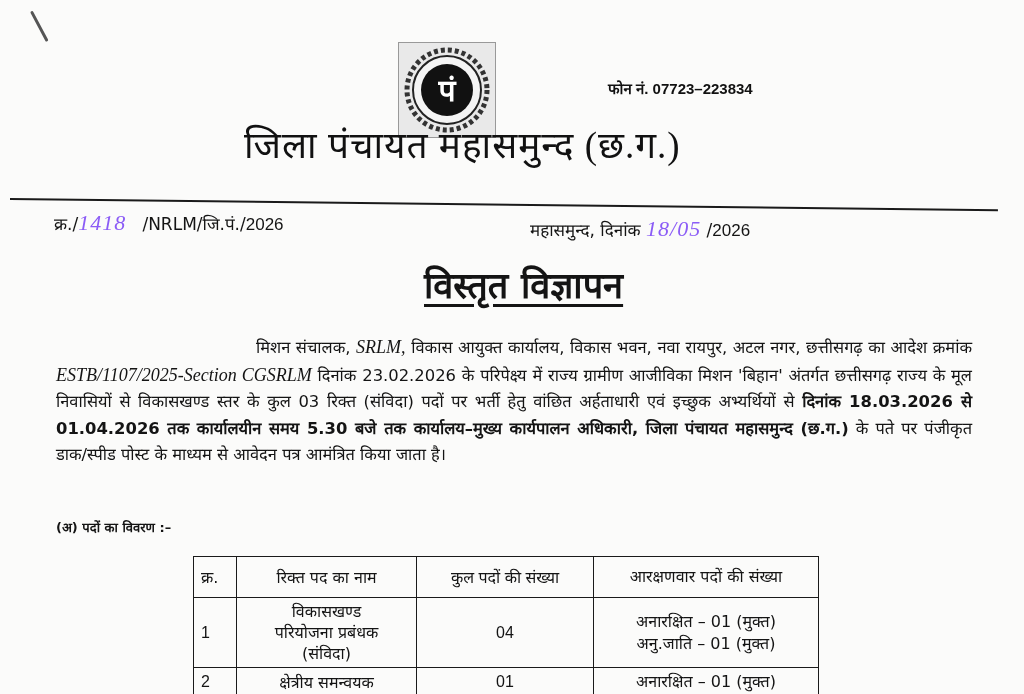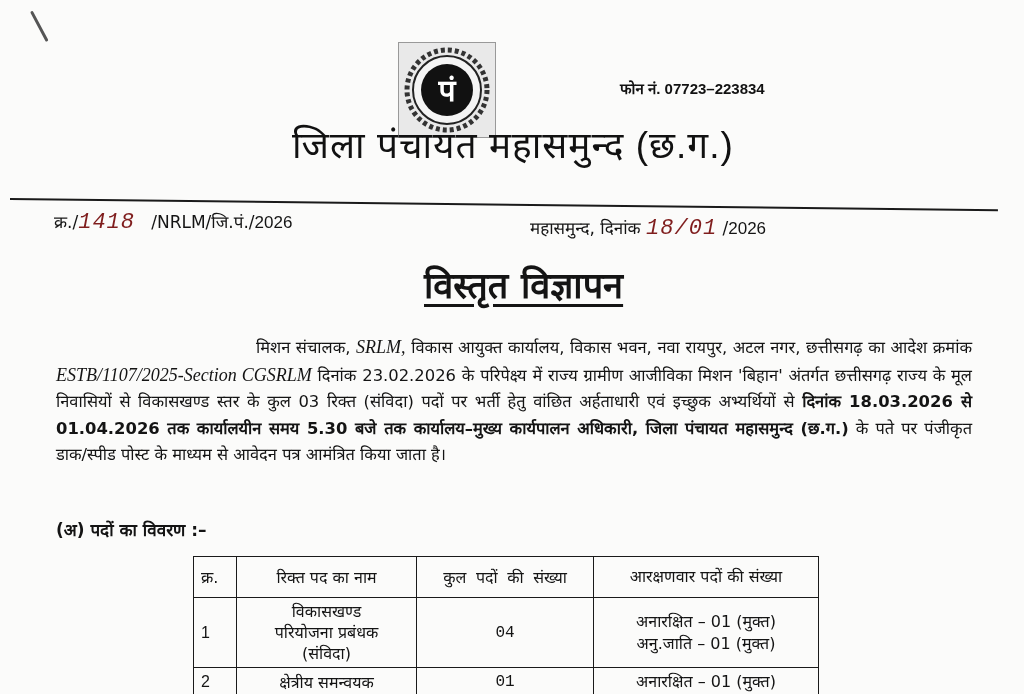--- a/index.html
+++ b/index.html
@@ -17,74 +17,74 @@
     border-radius: 2px;
   }
   .logo {
     position: absolute; left: 398px; top: 42px; width: 96px; height: 94px;
     border: 1px solid #999; background: #e9e9e9;
   }
   .logo svg { width: 100%; height: 100%; display: block; }
   .contact {
     position: absolute; left: 606px; top: 78px;
     font-family: "Liberation Sans", sans-serif; font-weight: bold;
-    font-size: 15px; line-height: 22px; color: #111; margin-left: 12px;
+    font-size: 15px; line-height: 22px; color: #111;
   }
   .contact .phone { margin-left: 2px; }
   .contact .email { margin-top: 5px; }
   .org-title {
     position: absolute; left: 244px; top: 118px;
-    font-family: Liberation Sans, sans-serif;
-    font-size: 37px; letter-spacing: 1px; color: #111; white-space: nowrap; margin-left: 48px;
+    font-family: Liberation Serif, serif;
+    font-size: 37px; letter-spacing: 1px; color: #111; white-space: nowrap;
   }
   .rule {
     position: absolute; left: 10px; top: 198px; width: 988px; height: 2px;
     background: #1a1a1a; transform: rotate(0.65deg); transform-origin: left center;
   }
   .ref-no {
     position: absolute; left: 54px; top: 210px;
     font-size: 17px; white-space: nowrap;
   }
   .handwritten {
-    font-family: Liberation Mono, monospace; font-style: italic; font-size: 22px;
-    color: #7f1d1d; letter-spacing: 1px;
+    font-family: Liberation Serif, serif; font-style: italic; font-size: 22px;
+    color: #8b5cf6; letter-spacing: 1px;
   }
   .date-line {
     position: absolute; left: 530px; top: 216px;
     font-size: 17px; white-space: nowrap;
   }
   .date-line .year, .ref-no .year { font-family: "Liberation Sans", sans-serif; }
   .doc-title {
     position: absolute; left: 424px; top: 260px;
     font-size: 36px; font-weight: bold; text-decoration: underline;
     text-underline-offset: 6px; white-space: nowrap;
   }
   .body-text {
     position: absolute; left: 56px; top: 318px; width: 916px;
     font-family: "DejaVu Sans", sans-serif; font-size: 16.4px; line-height: 26.5px;
     text-align: justify; text-indent: 200px;
   }
   .body-text .latin { font-family: "Liberation Serif", serif; font-size: 18px; font-style: italic; }
   .body-text b { font-weight: bold; }
   .section-head {
     position: absolute; left: 56px; top: 518px;
-    font-size: 17px; font-weight: bold; white-space: nowrap;
+    font-size: 13px; font-weight: bold; white-space: nowrap;
   }
   table.posts {
     position: absolute; left: 193px; top: 556px;
     border-collapse: collapse; font-size: 16px;
   }
   table.posts th, table.posts td {
     border: 1.6px solid #1a1a1a; padding: 3px 7px;
     font-weight: normal; text-align: center; vertical-align: middle;
   }
   table.posts th { height: 34px; }
   table.posts .c-sn { width: 28px; text-align: left; }
   table.posts .c-name { width: 165px; line-height: 21px; }
-  table.posts .c-total { width: 162px; font-family: Liberation Mono, monospace; border-radius: 14px; }
+  table.posts .c-total { width: 162px; font-family: Liberation Sans, sans-serif; border-radius: 14px; }
   table.posts .c-res { width: 210px; line-height: 22px; }
   table.posts td.c-sn { font-family: "Liberation Sans", sans-serif; }
   .res-line { display: block; }
 </style>
 </head>
 <body>
 
 <div class="page">
 
   <div class="scan-mark"></div>
@@ -107,21 +107,21 @@
   <div class="org-title">जिला पंचायत महासमुन्द (छ.ग.)</div>
 
   <div class="rule"></div>
 
   <div class="ref-no">
     <span>क्र./</span><span class="handwritten">1418</span>&nbsp;&nbsp;&nbsp;<span>/NRLM/जि.पं./</span><span class="year">2026</span>
   </div>
 
   <div class="date-line">
     <span>महासमुन्द, दिनांक</span>
-    <span class="handwritten">18</span><span class="handwritten">/01</span>
+    <span class="handwritten">18</span><span class="handwritten">/05</span>
     <span>/</span><span class="year">2026</span>
   </div>
 
   <div class="doc-title">विस्तृत विज्ञापन</div>
 
   <p class="body-text"><span>मिशन संचालक, </span><span class="latin">SRLM,</span><span> विकास आयुक्त कार्यालय, विकास भवन, नवा रायपुर, अटल नगर, छत्तीसगढ़ का आदेश क्रमांक </span><span class="latin">ESTB/1107/2025-Section CGSRLM</span><span> दिनांक 23.02.2026 के परिपेक्ष्य में राज्य ग्रामीण आजीविका मिशन 'बिहान' अंतर्गत छत्तीसगढ़ राज्य के मूल निवासियों से विकासखण्ड स्तर के कुल 03 रिक्त (संविदा) पदों पर भर्ती हेतु वांछित अर्हताधारी एवं इच्छुक अभ्यर्थियों से </span><b>दिनांक 18.03.2026 से 01.04.2026 तक कार्यालयीन समय 5.30 बजे तक कार्यालय–मुख्य कार्यपालन अधिकारी, जिला पंचायत महासमुन्द (छ.ग.)</b><span> के पते पर पंजीकृत डाक/स्पीड पोस्ट के माध्यम से आवेदन पत्र आमंत्रित किया जाता है।</span></p>
 
   <div class="section-head">(अ) पदों का विवरण :–</div>
 
   <table class="posts">

